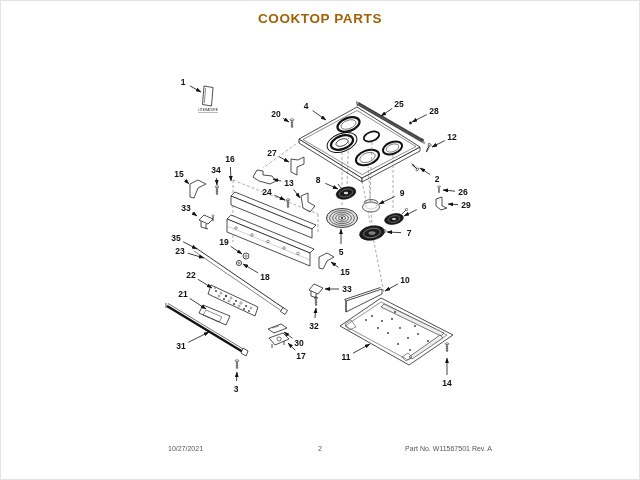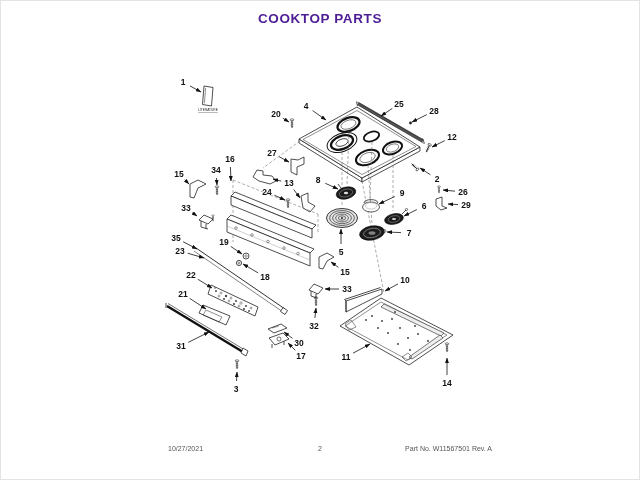--- a/index.html
+++ b/index.html
@@ -3,21 +3,21 @@
 <meta charset="utf-8">
 <style>
   html,body{margin:0;padding:0;background:#fff;}
   .page{
     position:relative;width:640px;height:480px;background:#fff;overflow:hidden;
     font-family:"Liberation Sans", sans-serif;color:#111;
     box-shadow:inset 0 0 0 1px #e3e3e3;
   }
   .page-title{
     position:absolute;top:11px;left:0;right:0;text-align:center;
-    font-size:13.5px;font-weight:bold;letter-spacing:.6px;color:#4c1d95;
+    font-size:13.5px;font-weight:bold;letter-spacing:.6px;color:#a16207;
   }
   .footer-text{position:absolute;top:445px;font-size:7px;color:#555;white-space:nowrap;}
   .footer-date{left:168px;}
   .footer-page{left:0;right:0;text-align:center;}
   .footer-part{right:148px;}
   svg{position:absolute;left:0;top:0;}
   .ln{stroke:#222;fill:none;stroke-width:.8;}
   .shape{stroke:#222;fill:#fff;stroke-width:.8;}
   .thin{stroke:#222;fill:none;stroke-width:.5;}
   .dash{stroke:#666;fill:none;stroke-width:.55;stroke-dasharray:3 2;}

